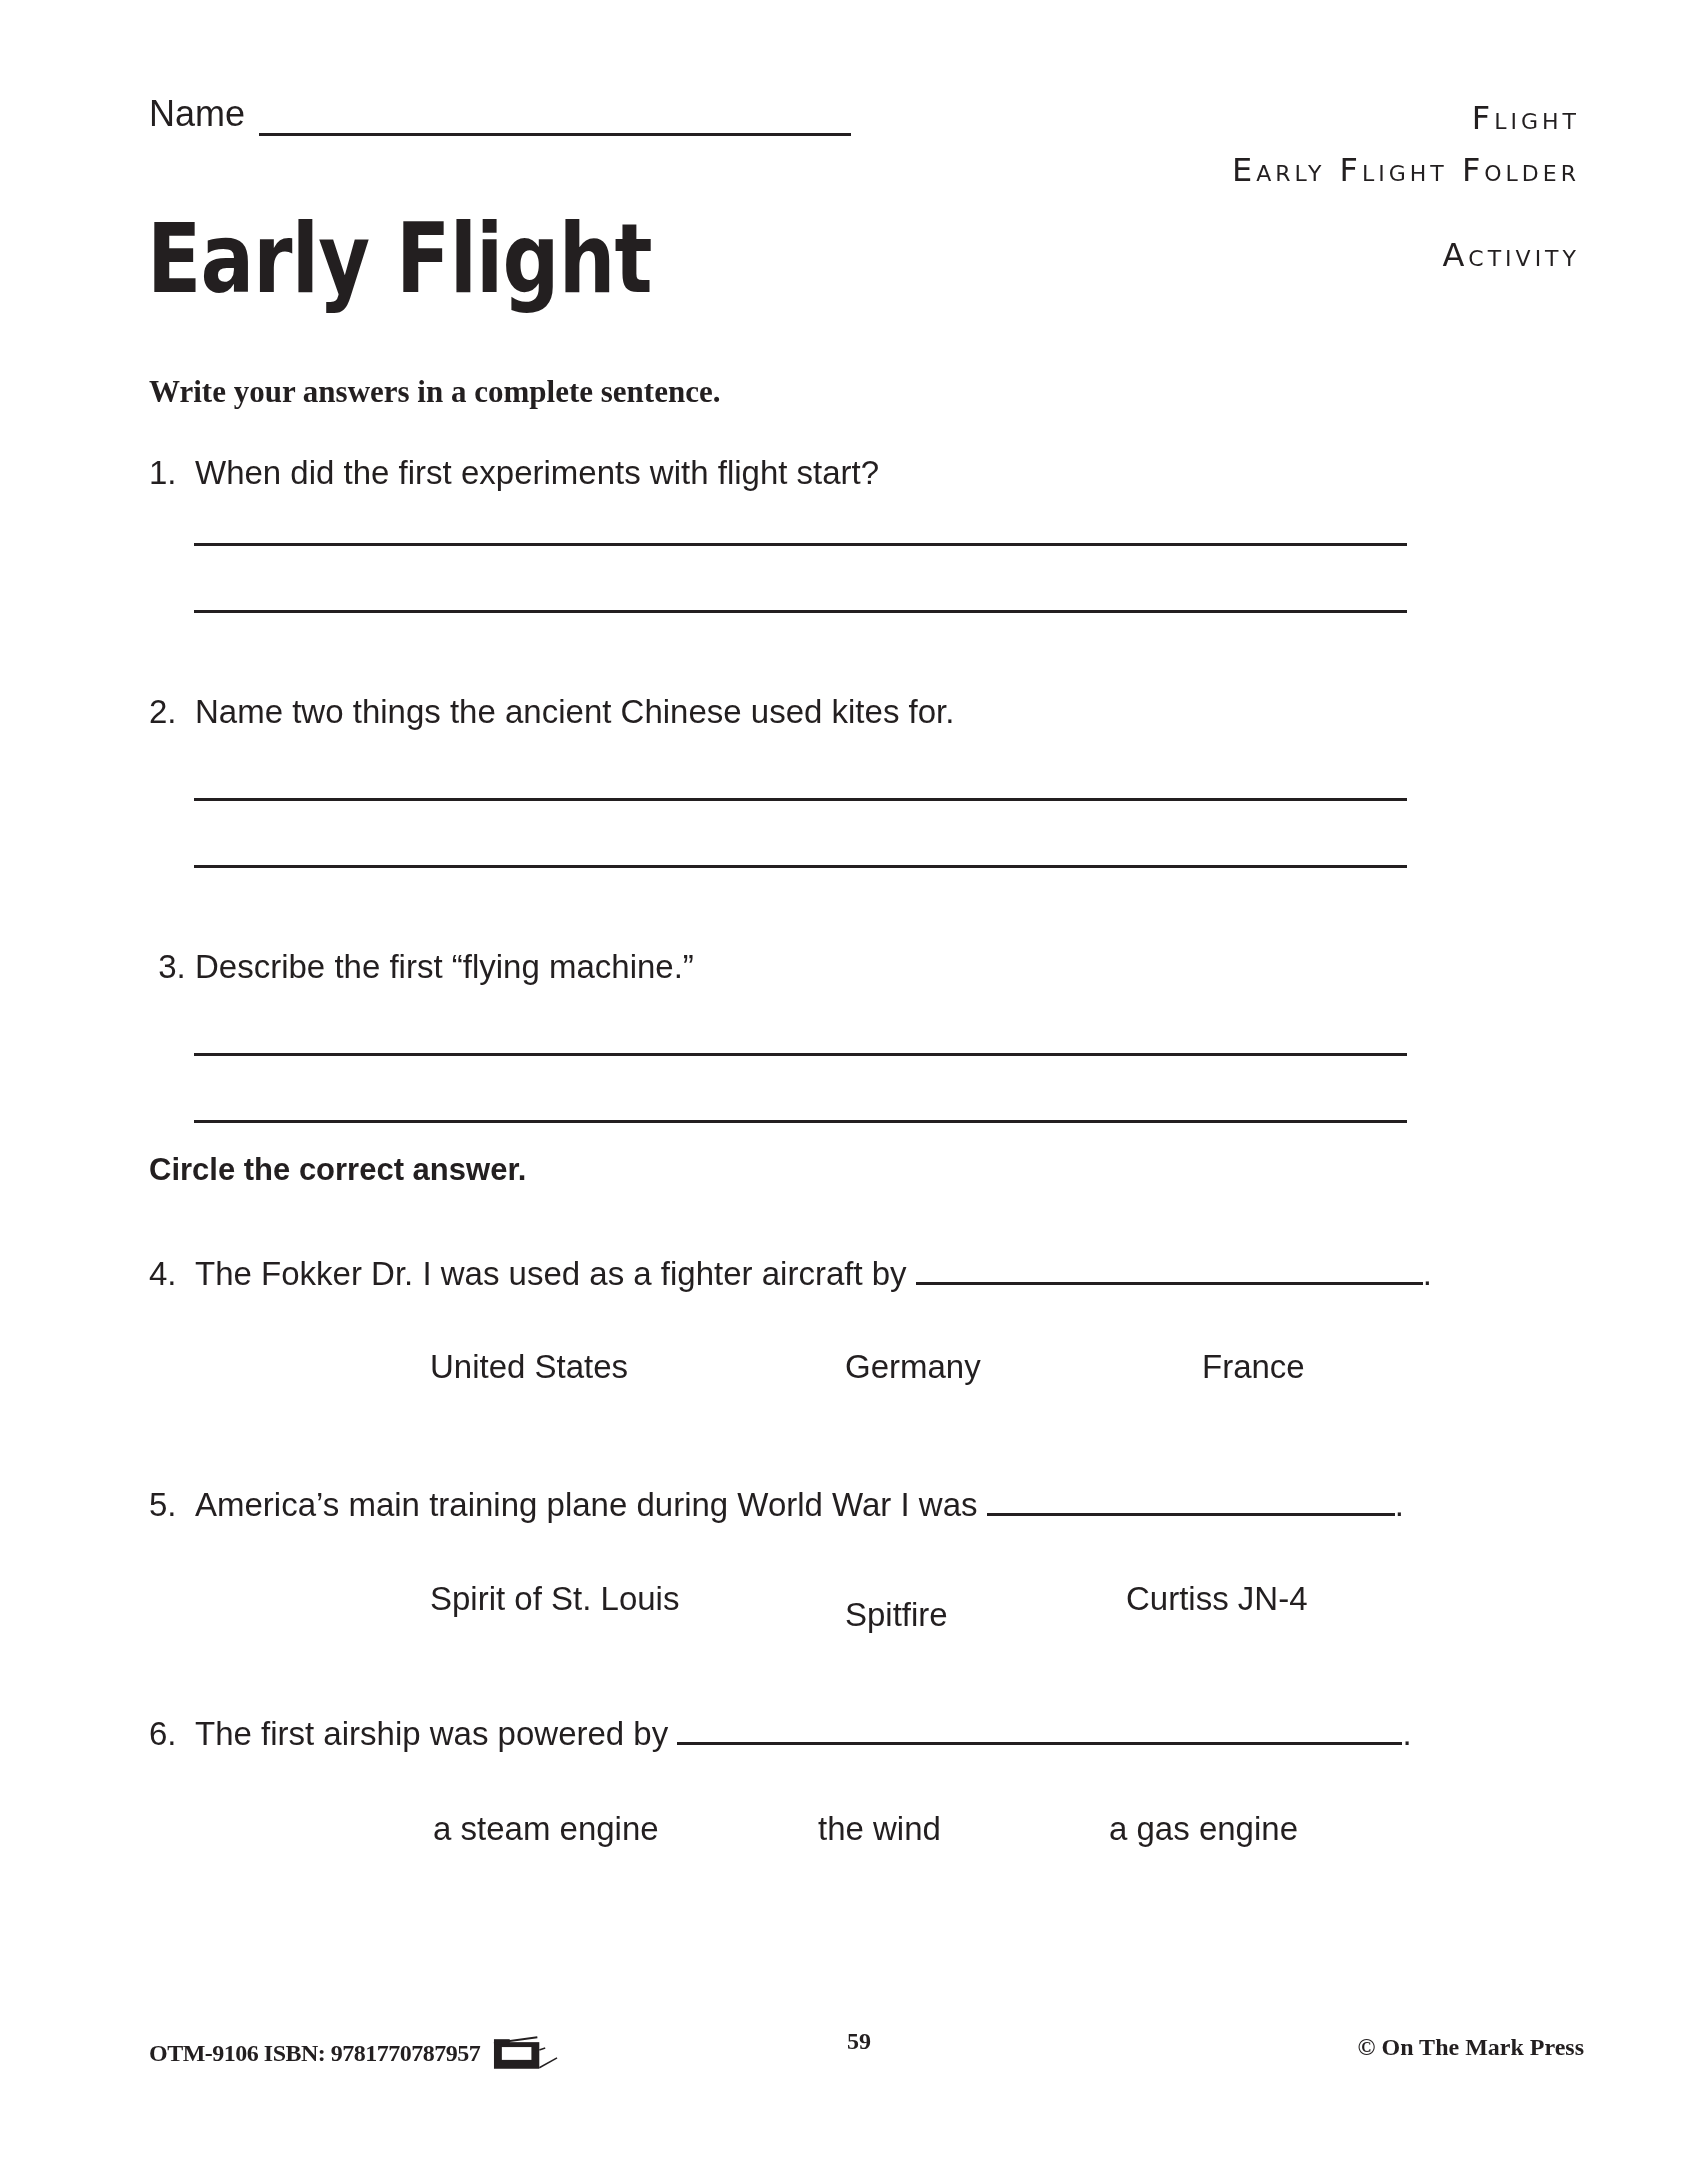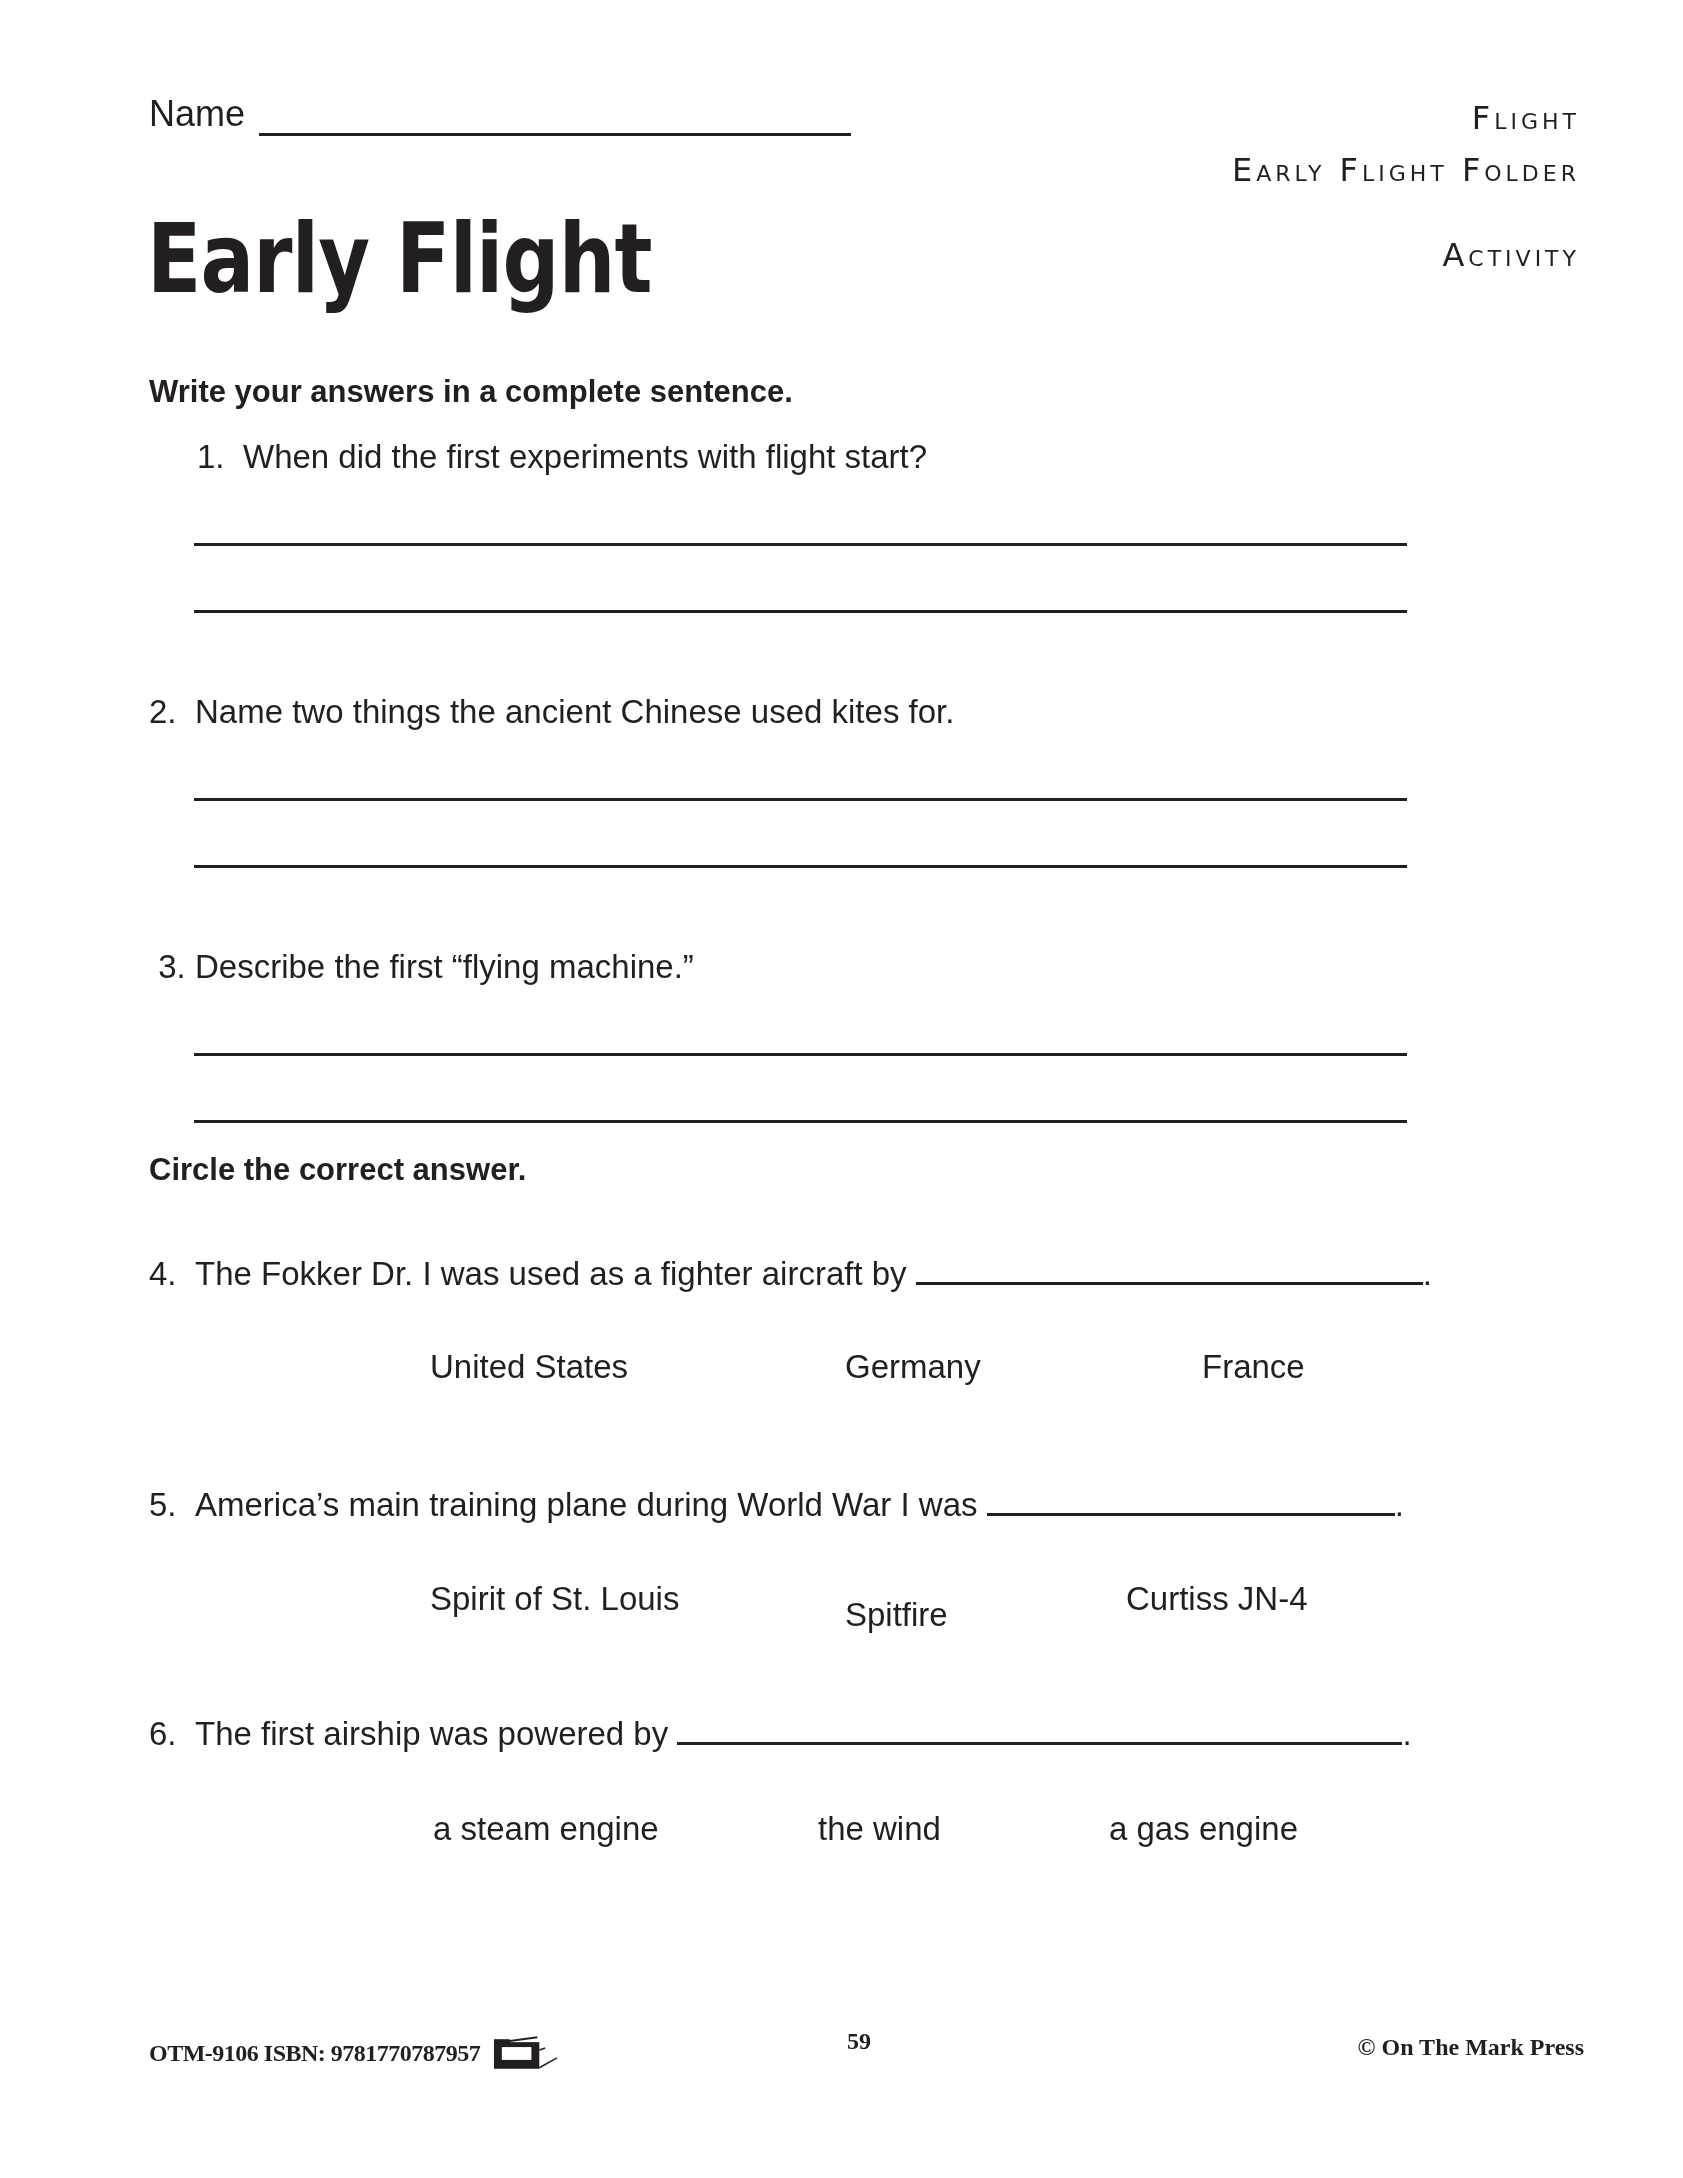--- a/index.html
+++ b/index.html
@@ -29,23 +29,23 @@
 <body>
 
 <div class="abs name-label">Name</div>
 <div class="abs name-line"></div>
 <div class="abs title">Early Flight</div>
 
 <div class="abs hdr hdr-1">Flight</div>
 <div class="abs hdr hdr-2">Early Flight Folder</div>
 <div class="abs hdr hdr-3">Activity</div>
 
-<div class="abs instr" style="top:374px;">Write your answers in a complete sentence.</div>
+<div class="abs instr" style="top:374px;font-family:Liberation Serif, serif;">Write your answers in a complete sentence.</div>
 
-<div class="abs q" style="top:438px;margin-left:48px;">
+<div class="abs q" style="top:454px;">
   <span class="num">1.</span><span>When did the first experiments with flight start?</span>
 </div>
 <div class="abs ans-line" style="top:543px;"></div>
 <div class="abs ans-line" style="top:610px;"></div>
 
 <div class="abs q" style="top:693px;">
   <span class="num">2.</span><span>Name two things the ancient Chinese used kites for.</span>
 </div>
 <div class="abs ans-line" style="top:798px;"></div>
 <div class="abs ans-line" style="top:865px;"></div>

